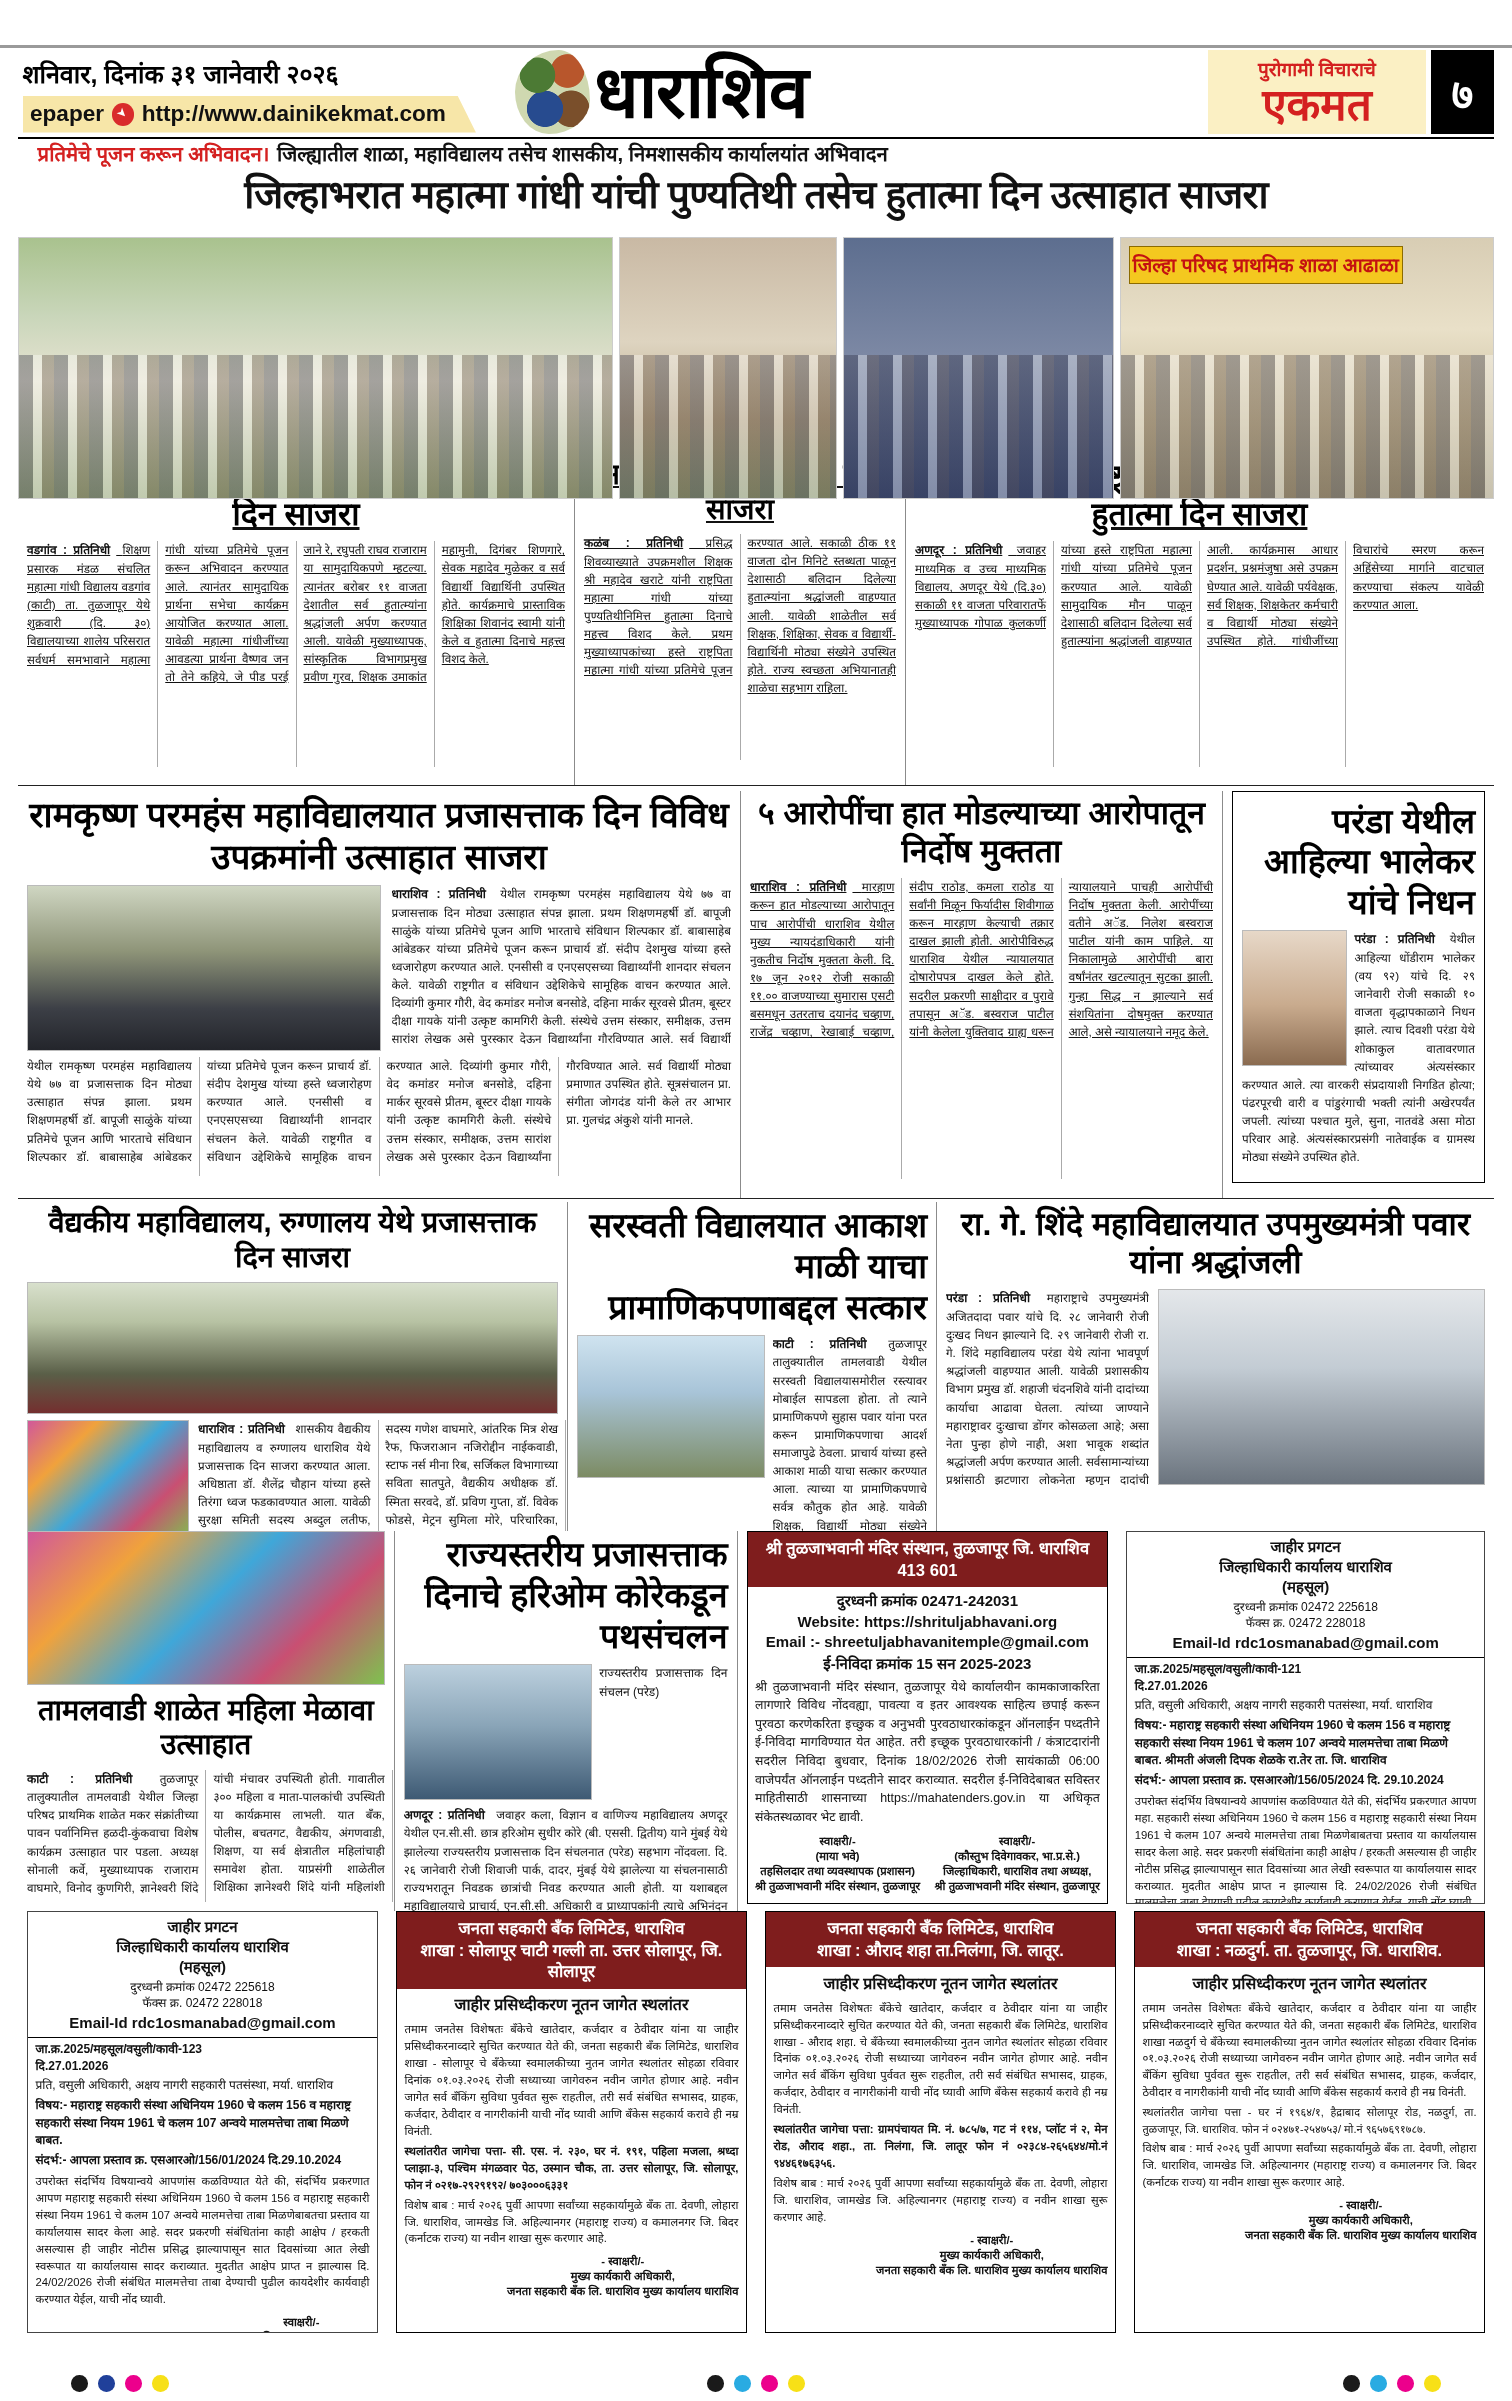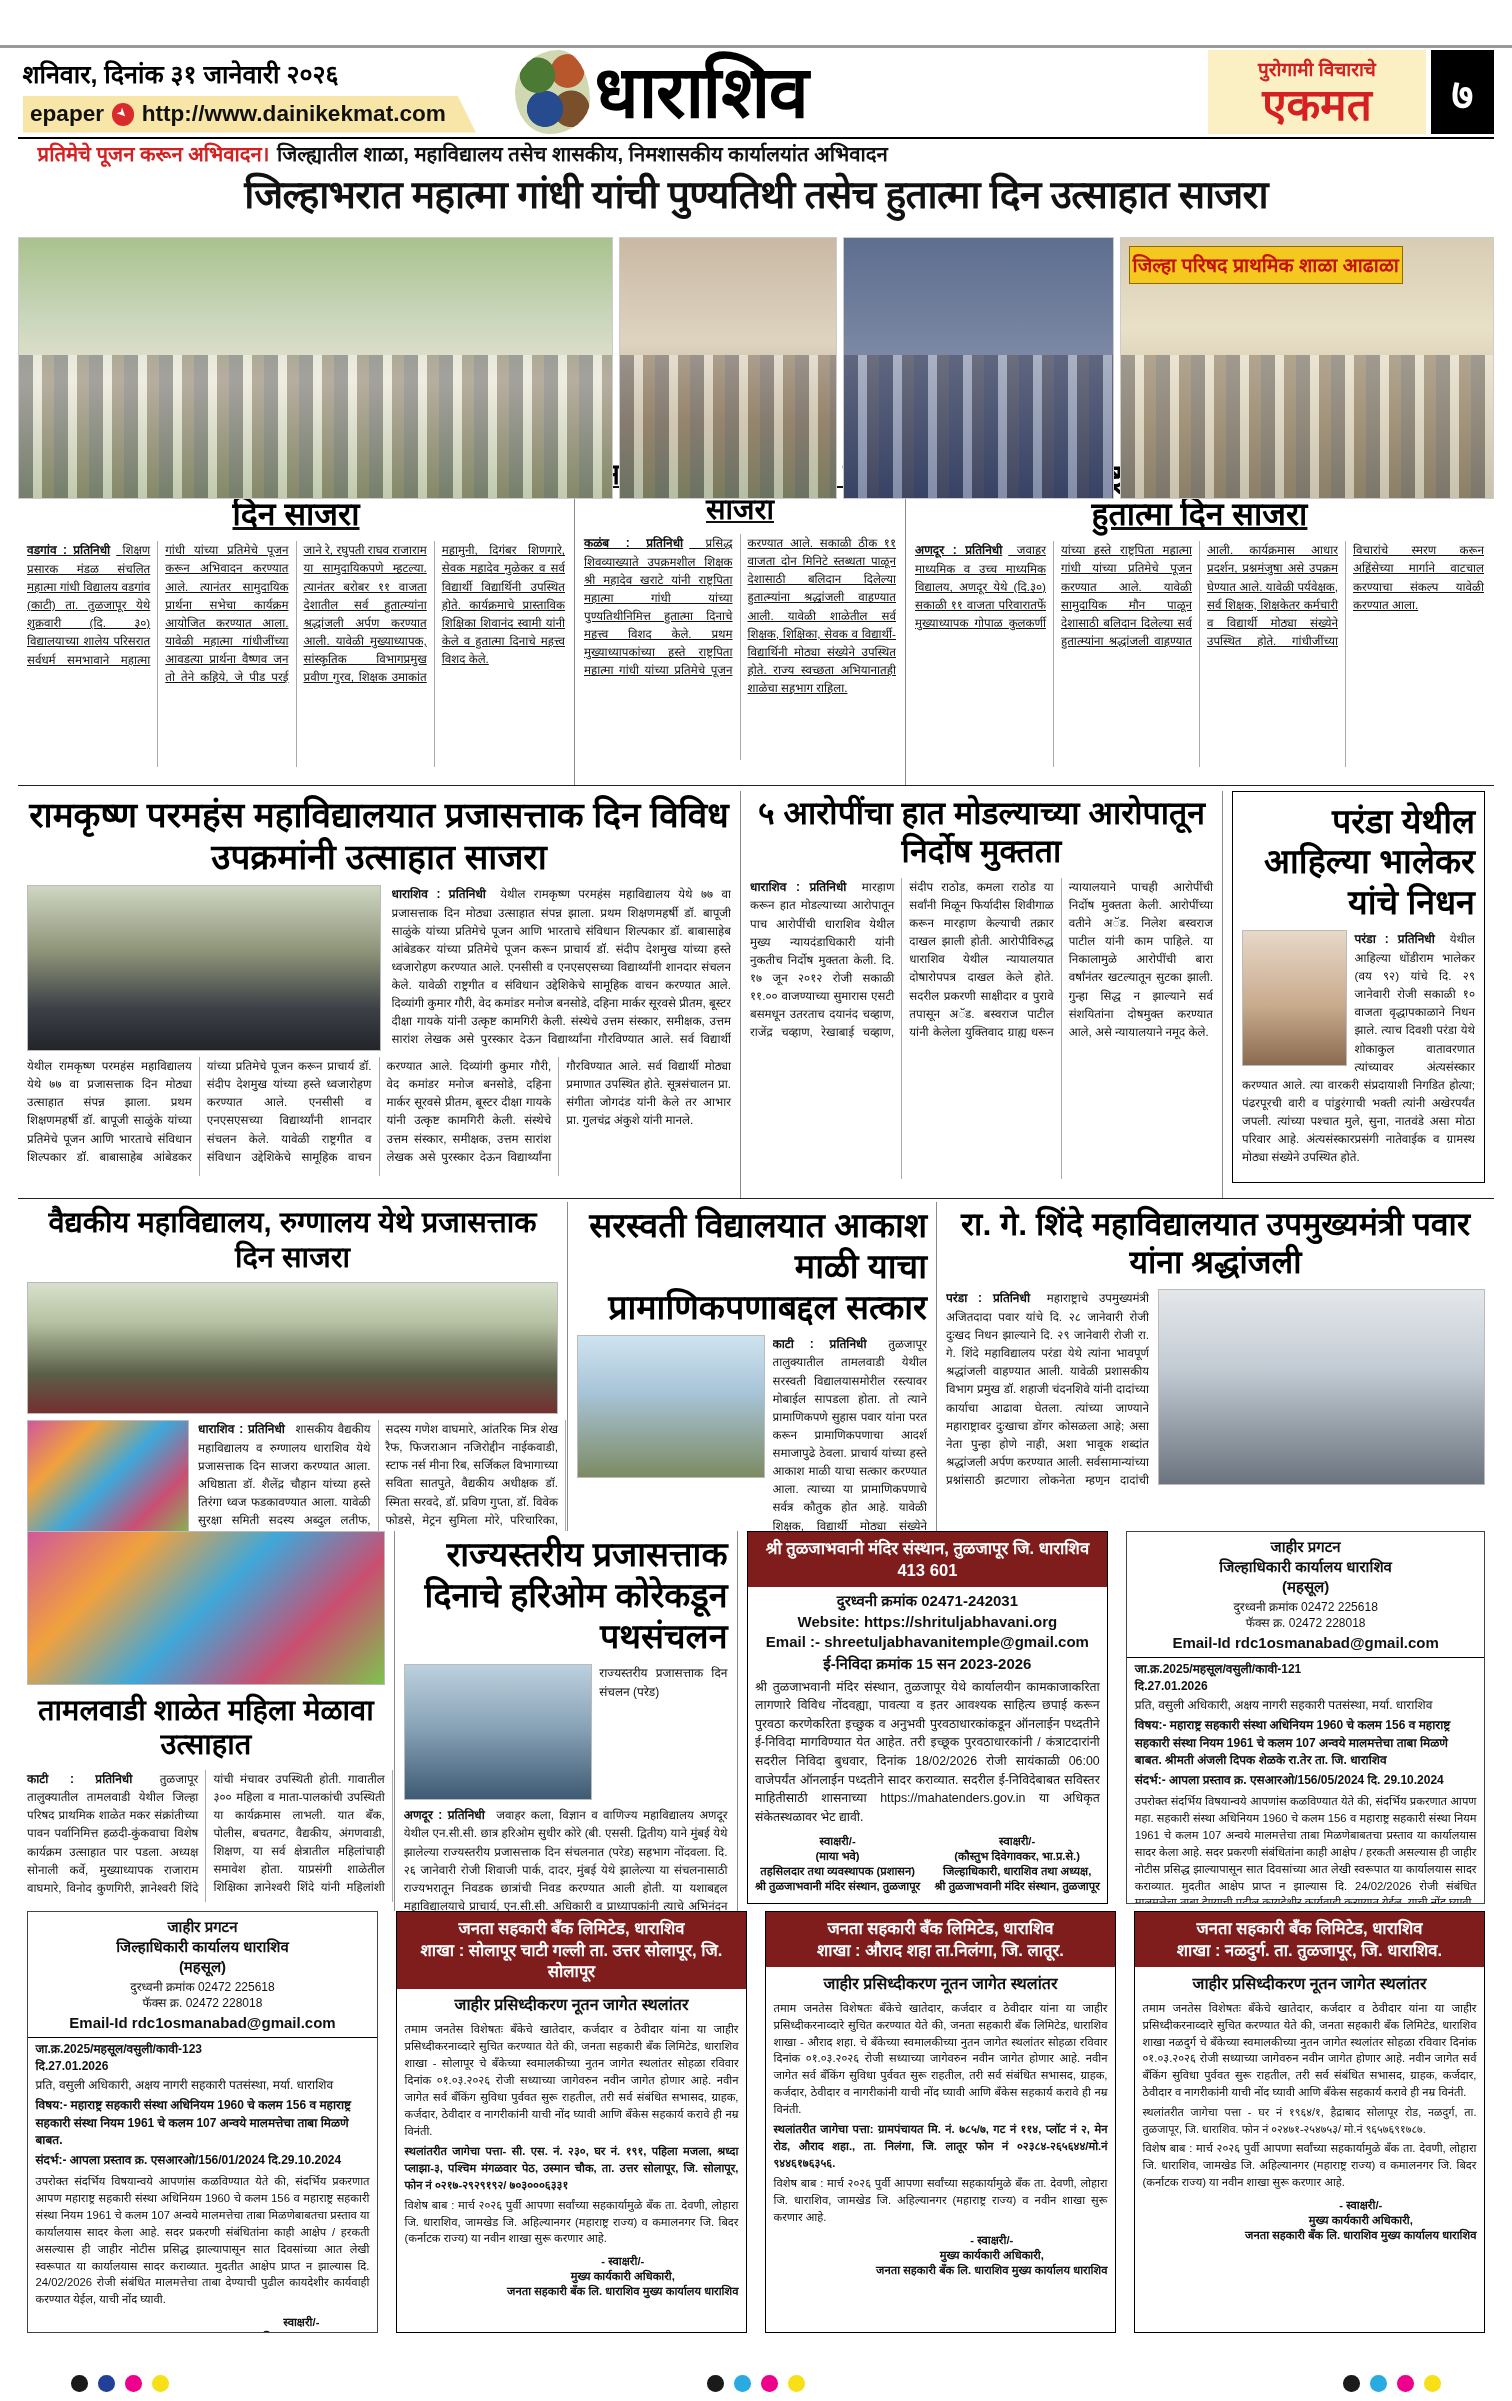--- a/index.html
+++ b/index.html
@@ -52,21 +52,21 @@
   .b2{height:413px;border-top:1.5px solid #222;padding-top:4.5px;}
   .b3{height:333px;border-top:1.5px solid #222;padding-top:3px;}
   .b4{height:380px;}
   .b5{height:452px;}
   .story{padding:0 9px;overflow:hidden;box-sizing:border-box;}
   .rule-r{border-right:0.8px solid #8b8b8b;}
   .headline{font-weight:800;text-align:center;line-height:1.2;margin:3px 0 7.5px;color:#000;}
   .h-46{font-size:35px;} .h-42{font-size:32px;} .h-38{font-size:29px;} .h-34{font-size:34px;text-align:right;}
   .body{font-size:11.7px;line-height:1.55;text-align:justify;}
   .cols-2{column-count:2;column-gap:15px;column-rule:0.8px solid #aaa;}
-  .cols-3{column-count:3;column-gap:15px;column-rule:0.8px solid #aaa;}
+  .cols-3{column-count:3;column-gap:15px;column-rule:0.8px solid #aaa;text-decoration:underline;}
   .cols-4{column-count:4;column-gap:15px;column-rule:0.8px solid #aaa;}
   .dateline{font-weight:bold;display:block;text-align:center;font-size:12px;margin-bottom:1.5px;}
   .dateline.inline{display:inline;margin-right:6px;}
   .story-photo{border:0.8px solid #bbb;box-sizing:border-box;position:relative;overflow:hidden;}
   .sp-ncc{background:linear-gradient(180deg,#cfd6c2 0%,#8e9478 40%,#3c3f46 75%,#23252b 100%);}
   .sp-army{background:linear-gradient(180deg,#d8e0cc 0%,#b7c2a3 30%,#5a5f48 70%,#742f2f 100%);}
   .sp-women{background:linear-gradient(135deg,#d1589a 0%,#f0a23c 25%,#3fa7d9 50%,#c94f72 75%,#7ec24f 100%);}
   .sp-school{background:linear-gradient(180deg,#cfe3ef 0%,#a8c4d8 40%,#7c8b63 100%);}
   .sp-men{background:linear-gradient(180deg,#e4e7ea 0%,#c3ccd4 40%,#6b747e 100%);}
   .sp-portrait{background:linear-gradient(180deg,#e7d8c8 0%,#c9ab8e 55%,#8a6b50 100%);}
@@ -244,21 +244,21 @@
         <span class="dateline inline">अणदूर : प्रतिनिधी</span>
         <span>जवाहर कला, विज्ञान व वाणिज्य महाविद्यालय अणदूर येथील एन.सी.सी. छात्र हरिओम सुधीर कोरे (बी. एससी. द्वितीय) याने मुंबई येथे झालेल्या राज्यस्तरीय प्रजासत्ताक दिन संचलनात (परेड) सहभाग नोंदवला. दि. २६ जानेवारी रोजी शिवाजी पार्क, दादर, मुंबई येथे झालेल्या या संचलनासाठी राज्यभरातून निवडक छात्रांची निवड करण्यात आली होती. या यशाबद्दल महाविद्यालयाचे प्राचार्य, एन.सी.सी. अधिकारी व प्राध्यापकांनी त्याचे अभिनंदन केले. लष्करात अधिकारी होण्याचे स्वप्न असल्याचे हरिओमने सांगितले. शिक्षण प्रसारक मंडळ, अणदूरच्या पदाधिकाऱ्यांनीही त्याचे कौतुक केले.</span>
       </div>
     </div>
     <div class="story" style="width:380px">
       <div class="ad-box" style="height:373px">
         <div class="ad-bar">श्री तुळजाभवानी मंदिर संस्थान, तुळजापूर जि. धाराशिव 413 601</div>
         <div class="ad-center">दुरध्वनी क्रमांक 02471-242031</div>
         <div class="ad-center">Website: https://shrituljabhavani.org</div>
         <div class="ad-center">Email :- shreetuljabhavanitemple@gmail.com</div>
-        <div class="ad-center">ई-निविदा क्रमांक 15 सन 2023-2026</div>
+        <div class="ad-center">ई-निविदा क्रमांक 15 सन 2025-2023</div>
         <div class="ad-body">श्री तुळजाभवानी मंदिर संस्थान, तुळजापूर येथे कार्यालयीन कामकाजाकरिता लागणारे विविध नोंदवह्या, पावत्या व इतर आवश्यक साहित्य छपाई करून पुरवठा करणेकरिता इच्छुक व अनुभवी पुरवठाधारकांकडून ऑनलाईन पध्दतीने ई-निविदा मागविण्यात येत आहेत. तरी इच्छूक पुरवठाधारकांनी / कंत्राटदारांनी सदरील निविदा बुधवार, दिनांक 18/02/2026 रोजी सायंकाळी 06:00 वाजेपर्यंत ऑनलाईन पध्दतीने सादर कराव्यात. सदरील ई-निविदेबाबत सविस्तर माहितीसाठी शासनाच्या https://mahatenders.gov.in या अधिकृत संकेतस्थळावर भेट द्यावी.</div>
         <div class="ad-sign">
           <div>
             <div>स्वाक्षरी/-</div>
               <div>(माया भवे)</div>
             <div>तहसिलदार तथा व्यवस्थापक (प्रशासन)</div>
               <div>श्री तुळजाभवानी मंदिर संस्थान, तुळजापूर</div>
           </div>
           <div>
             <div>स्वाक्षरी/-</div>

